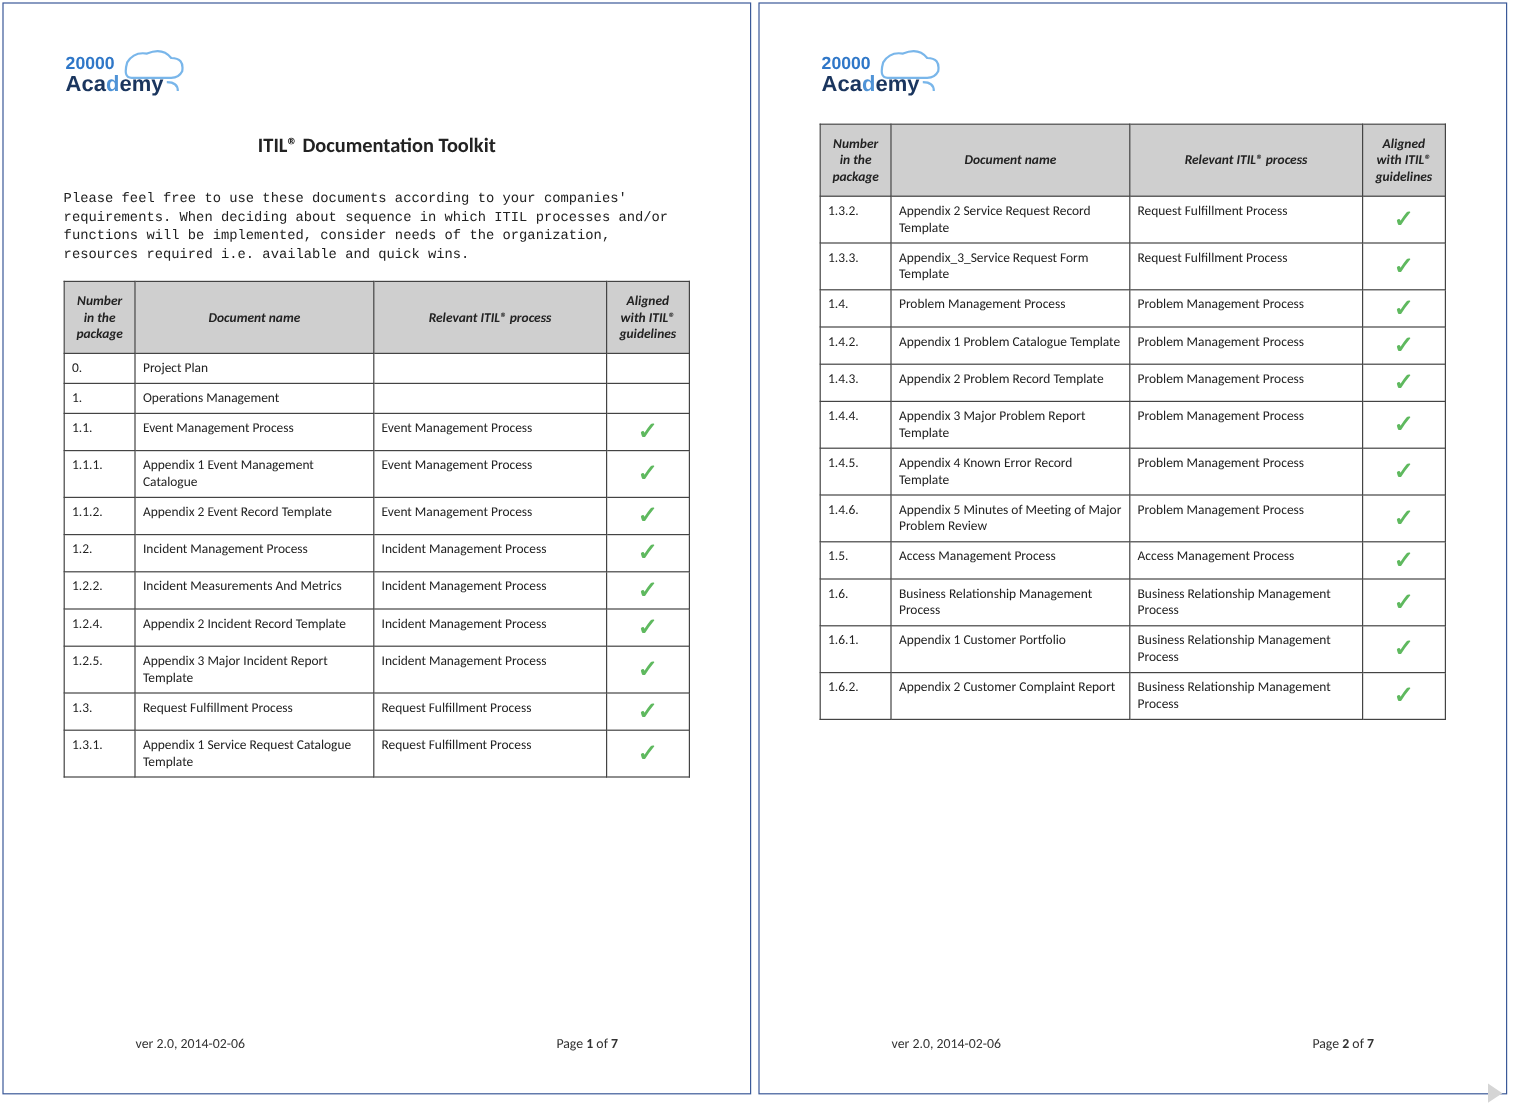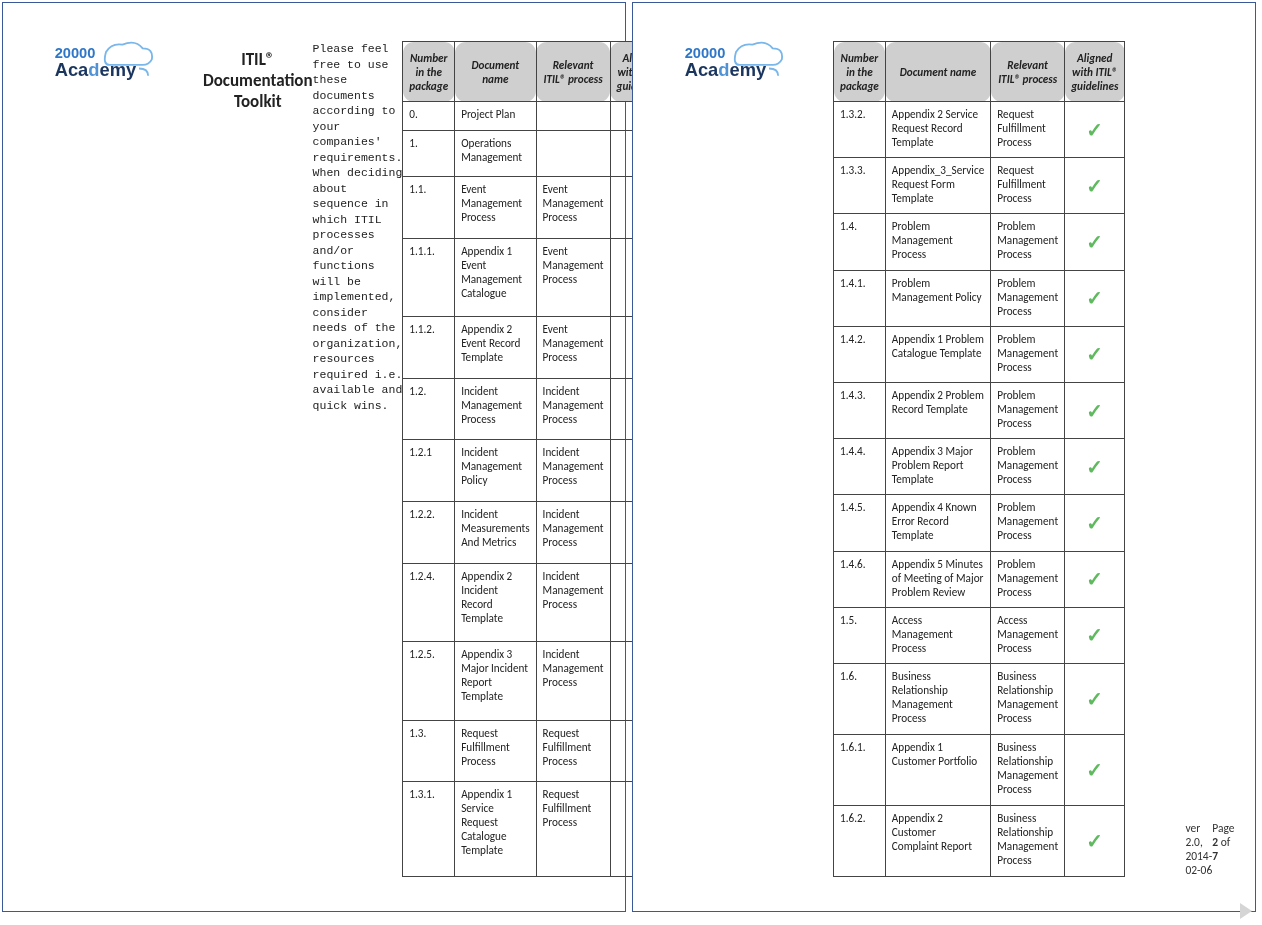--- a/index.html
+++ b/index.html
@@ -16,21 +16,21 @@
     gap: 6px;
     padding: 2px 2px;
   }
   .page {
     background: #ffffff;
     border: 1px solid #3b5998;
     width: 624px;
     height: 910px;
     padding: 38px 50px 34px 50px;
     display: flex;
-    flex-direction: row;
+    flex-direction: column;
     position: relative;
   }
   .logo {
     margin-bottom: 18px;
     height: 44px;
   }
   .logo svg { height: 44px; }
   .title {
     font-size: 17px;
     font-weight: bold;
@@ -57,21 +57,20 @@
     vertical-align: top;
     text-align: left;
   }
   table.doc th {
     background: #cfcfcf;
     font-style: italic;
     font-weight: bold;
     text-align: center;
     vertical-align: middle;
     height: 60px;
-    border-radius: 11px;
   }
   table.doc th.num { width: 58px; }
   table.doc th.docname { width: 195px; margin-top: 28px; }
   table.doc th.process { width: 190px; }
   table.doc th.align { width: 68px; }
   table.doc td.num { width: 58px; }
   table.doc td.check { text-align: center; vertical-align: middle; }
   .checkmark { color: #5fb95f; font-size: 20px; font-weight: bold; line-height: 1; }
   .footer {
     margin-top: auto;
@@ -150,26 +149,20 @@
             <td>Event Management Process</td>
             <td class="check"><span class="checkmark">✓</span></td>
           </tr>
           <tr>
             <td class="num">1.2.</td>
             <td>Incident Management Process</td>
             <td>Incident Management Process</td>
             <td class="check"><span class="checkmark">✓</span></td>
           </tr>
           <tr>
-            <td class="num">1.2.1</td>
-            <td>Incident Management Policy</td>
-            <td>Incident Management Process</td>
-            <td class="check"><span class="checkmark">✓</span></td>
-          </tr>
-          <tr>
             <td class="num">1.2.2.</td>
             <td>Incident Measurements And Metrics</td>
             <td>Incident Management Process</td>
             <td class="check"><span class="checkmark">✓</span></td>
           </tr>
           <tr>
             <td class="num">1.2.4.</td>
             <td>Appendix 2 Incident Record Template</td>
             <td>Incident Management Process</td>
             <td class="check"><span class="checkmark">✓</span></td>
@@ -237,26 +230,20 @@
             <td>Request Fulfillment Process</td>
             <td class="check"><span class="checkmark">✓</span></td>
           </tr>
           <tr>
             <td class="num">1.4.</td>
             <td>Problem Management Process</td>
             <td>Problem Management Process</td>
             <td class="check"><span class="checkmark">✓</span></td>
           </tr>
           <tr>
-            <td class="num">1.4.1.</td>
-            <td>Problem Management Policy</td>
-            <td>Problem Management Process</td>
-            <td class="check"><span class="checkmark">✓</span></td>
-          </tr>
-          <tr>
             <td class="num">1.4.2.</td>
             <td>Appendix 1 Problem Catalogue Template</td>
             <td>Problem Management Process</td>
             <td class="check"><span class="checkmark">✓</span></td>
           </tr>
           <tr>
             <td class="num">1.4.3.</td>
             <td>Appendix 2 Problem Record Template</td>
             <td>Problem Management Process</td>
             <td class="check"><span class="checkmark">✓</span></td>

